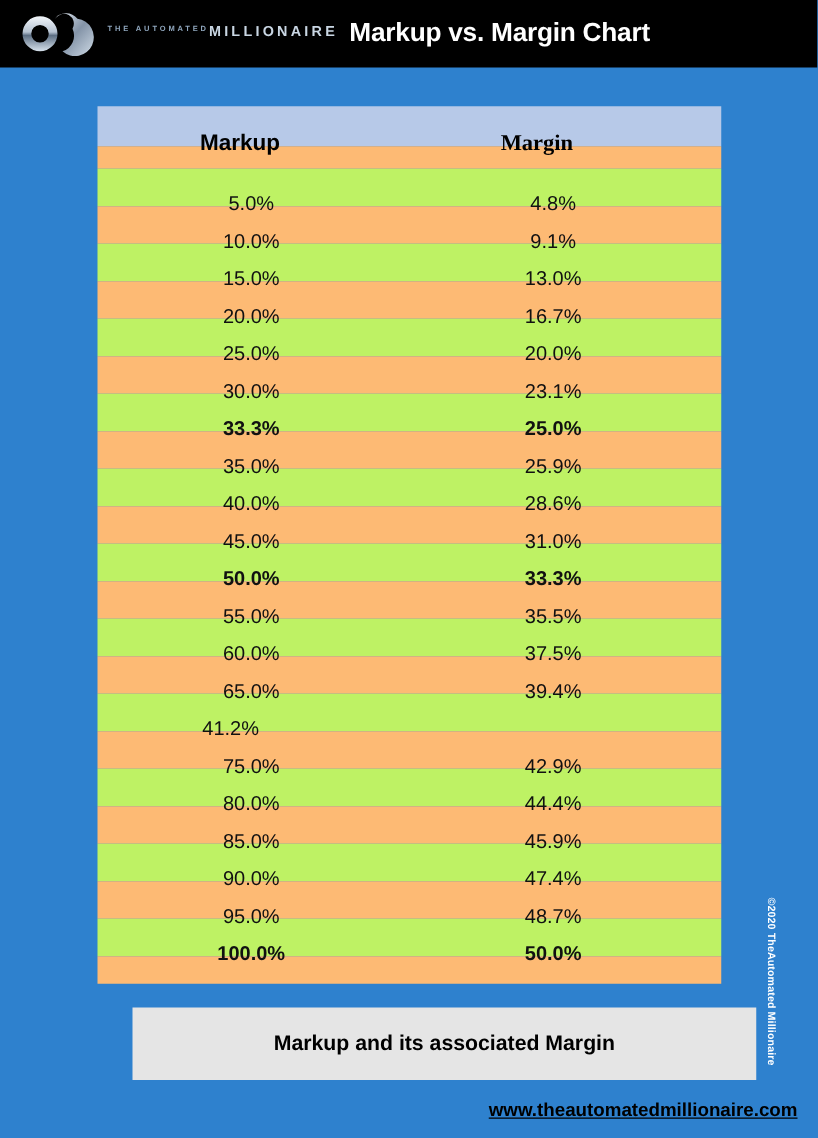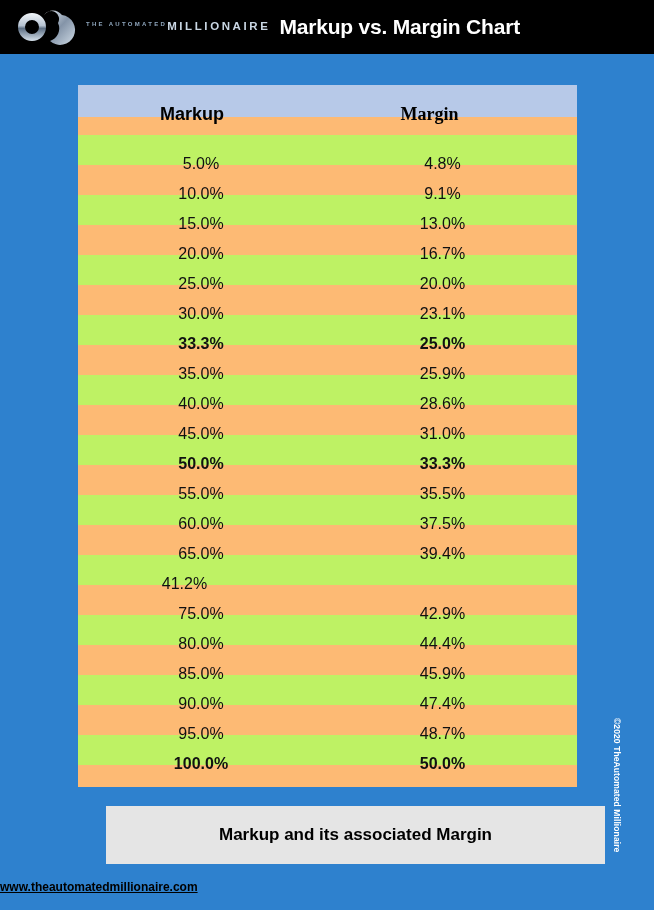--- a/index.html
+++ b/index.html
@@ -115,22 +115,22 @@
     font-weight: bold;
     color: #000000;
   }
 
   
   #footer-url {
     position: absolute;
     left: 0;
     top: 880px;
     width: 638px;
-    text-align: left;
-    font-size: 12px;
+    text-align: right;
+    font-size: 15px;
     font-weight: bold;
     color: #000000;
     text-decoration: underline;
   }
 
   
   #copyright {
     position: absolute;
     left: 604px;
     top: 718px;

